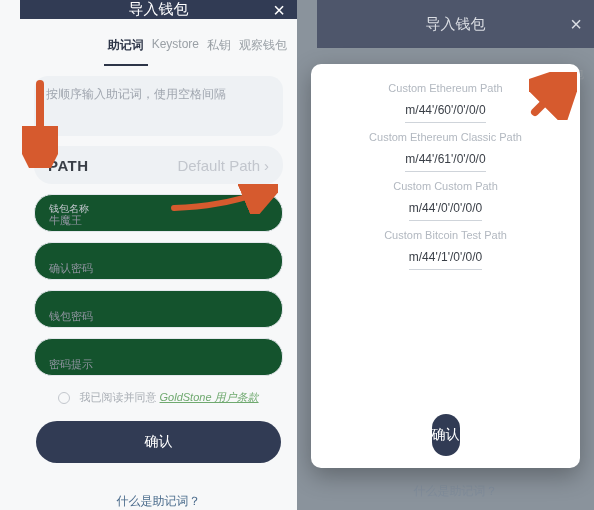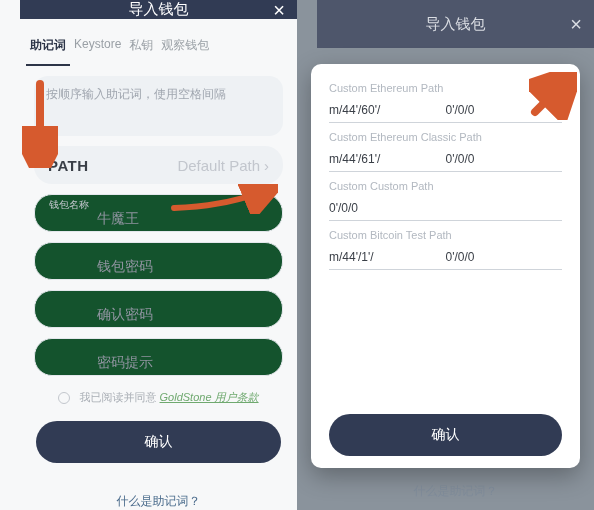--- a/index.html
+++ b/index.html
@@ -37,21 +37,21 @@
   .close {
     position: absolute;
     right: 12px;
     top: 50%;
     transform: translateY(-50%);
     font-size: 20px;
     cursor: pointer;
   }
   .tabs {
     display: flex;
-    justify-content: flex-start;
+    justify-content: flex-end;
     padding: 12px 6px 0;
     font-size: 12px;
     color: #9aa0a6;
   }
   .tab { padding: 6px 4px 10px; cursor: pointer; }
   .tab.active { color: #2d3548; border-bottom: 2px solid #2d3548; font-weight:600;}
   .tabs.dim .tab.active { color:#7d879c; border-bottom-color:#7d879c; }
   .content { padding: 10px 14px; display:flex; flex-direction:column; gap:10px; }
   .mnemonic-box {
     background: #eef1f4;
@@ -81,21 +81,21 @@
     border-radius: 18px;
     height: 38px;
     padding: 4px 14px;
     font-size: 11px;
     color: #b6bbc2;
     display:flex;
     flex-direction:column;
     justify-content:flex-end;
   }
   .field .mini { font-size:10px; color:#c2c6cd; line-height:1;}
-  .field .val { font-size:14px; color:#9094a0; line-height:1.2;margin-left:48px;}
+  .field .val { font-size:11px; color:#9094a0; line-height:1.2;}
   .agree { text-align:center; font-size:11px; color:#a9aeb5; margin-top:4px;}
   .agree .circle {
     display:inline-block; width:12px; height:12px; border:1px solid #c3c7cd;
     border-radius:50%; vertical-align:middle; margin-right:6px;
   }
   .agree .link { color:#6fa96f; font-style:italic; text-decoration:underline;}
   .big-btn {
     background:#313b54;
     color:#fff;
     border-radius:22px;
@@ -116,20 +116,21 @@
     position:absolute;
     top:64px; left:14px; right:14px; bottom:42px;
     background:#fff;
     border-radius:10px;
     box-shadow:0 8px 24px rgba(0,0,0,0.3);
     padding:12px 18px;
     display:flex;
     flex-direction:column;
     gap:2px;
     overflow:auto;
+    align-items:center;
   }
   .modal .sect-label { font-size:11px; color:#b2b8c0; margin-top:6px; margin-bottom:4px;}
   .modal .row { display:flex; align-items:flex-end;}
   .modal .cell { flex:1; border-bottom:1px solid #cfd4da; padding-bottom:4px;}
   .modal .cell span { font-size:12px; color:#3a3f47; }
   .modal .confirm {
     margin-top:auto;
     background:#313b54;
     color:#fff;
     border-radius:22px;
@@ -170,24 +171,24 @@
       <span class="value">
         <span>Default Path</span>
         <span>›</span>
       </span>
     </div>
     <div class="field">
       <span class="mini">钱包名称</span>
       <span class="val">牛魔王</span>
     </div>
     <div class="field">
+      <span class="val">确认密码</span>
+    </div>
+    <div class="field">
       <span class="val">钱包密码</span>
-    </div>
-    <div class="field">
-      <span class="val">确认密码</span>
     </div>
     <div class="field">
       <span class="val">密码提示</span>
     </div>
     <div class="agree">
       <span class="circle"></span>
       <span>我已阅读并同意</span>
       <span class="link">GoldStone 用户条款</span>
     </div>
     <div class="big-btn">
@@ -250,20 +251,21 @@
     </div>
 
     <div class="sect-label">Custom Ethereum Classic Path</div>
     <div class="row">
       <div class="cell"><span>m/44'/61'/</span></div>
       <div class="cell"><span>0'/0/0</span></div>
     </div>
 
     <div class="sect-label">Custom Custom Path</div>
     <div class="row">
+      <div class="cell"><span>m/44'/0'/</span></div>
       <div class="cell"><span>0'/0/0</span></div>
     </div>
 
     <div class="sect-label">Custom Bitcoin Test Path</div>
     <div class="row">
       <div class="cell"><span>m/44'/1'/</span></div>
       <div class="cell"><span>0'/0/0</span></div>
     </div>
 
     <div class="confirm">

